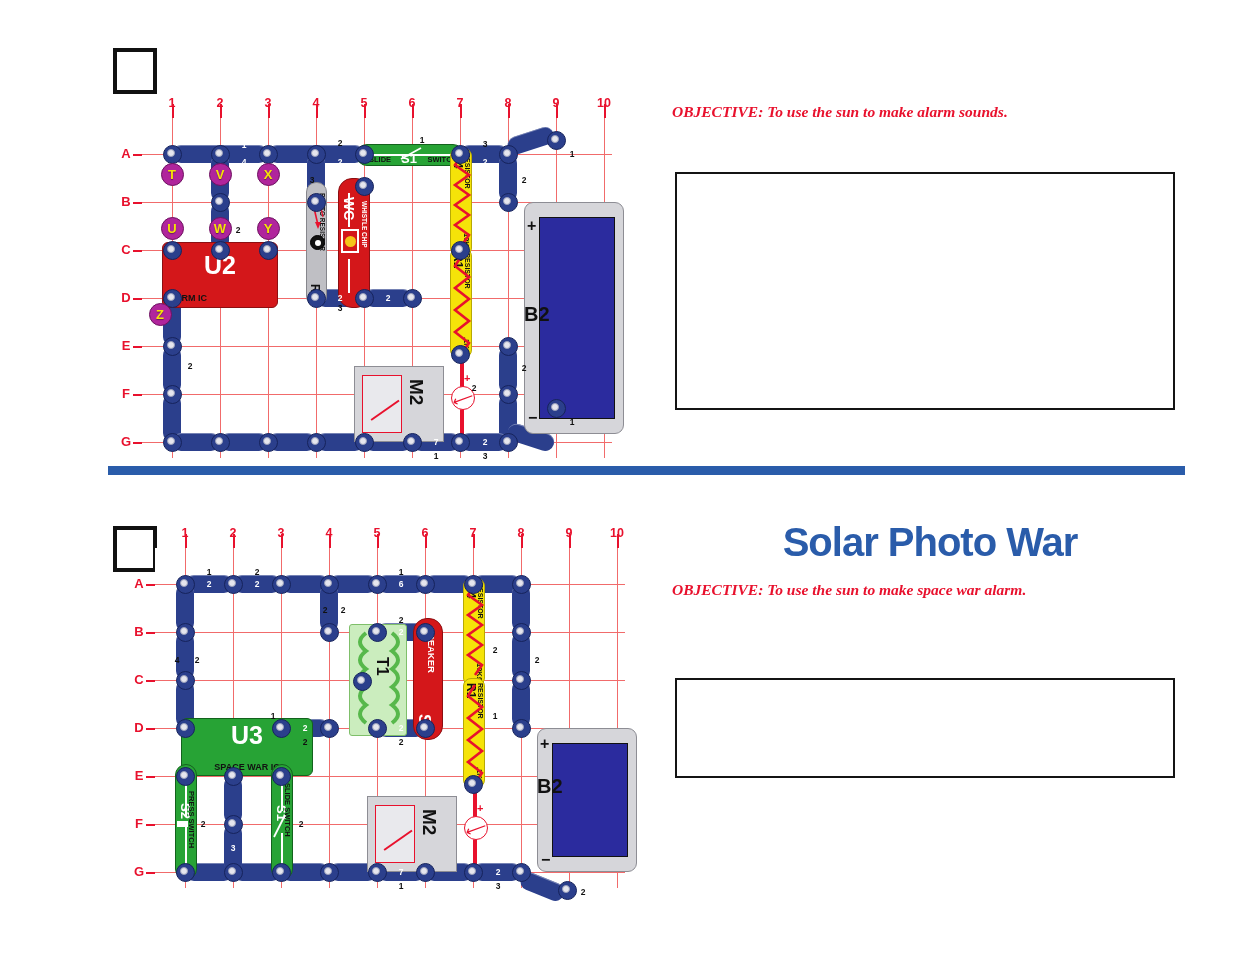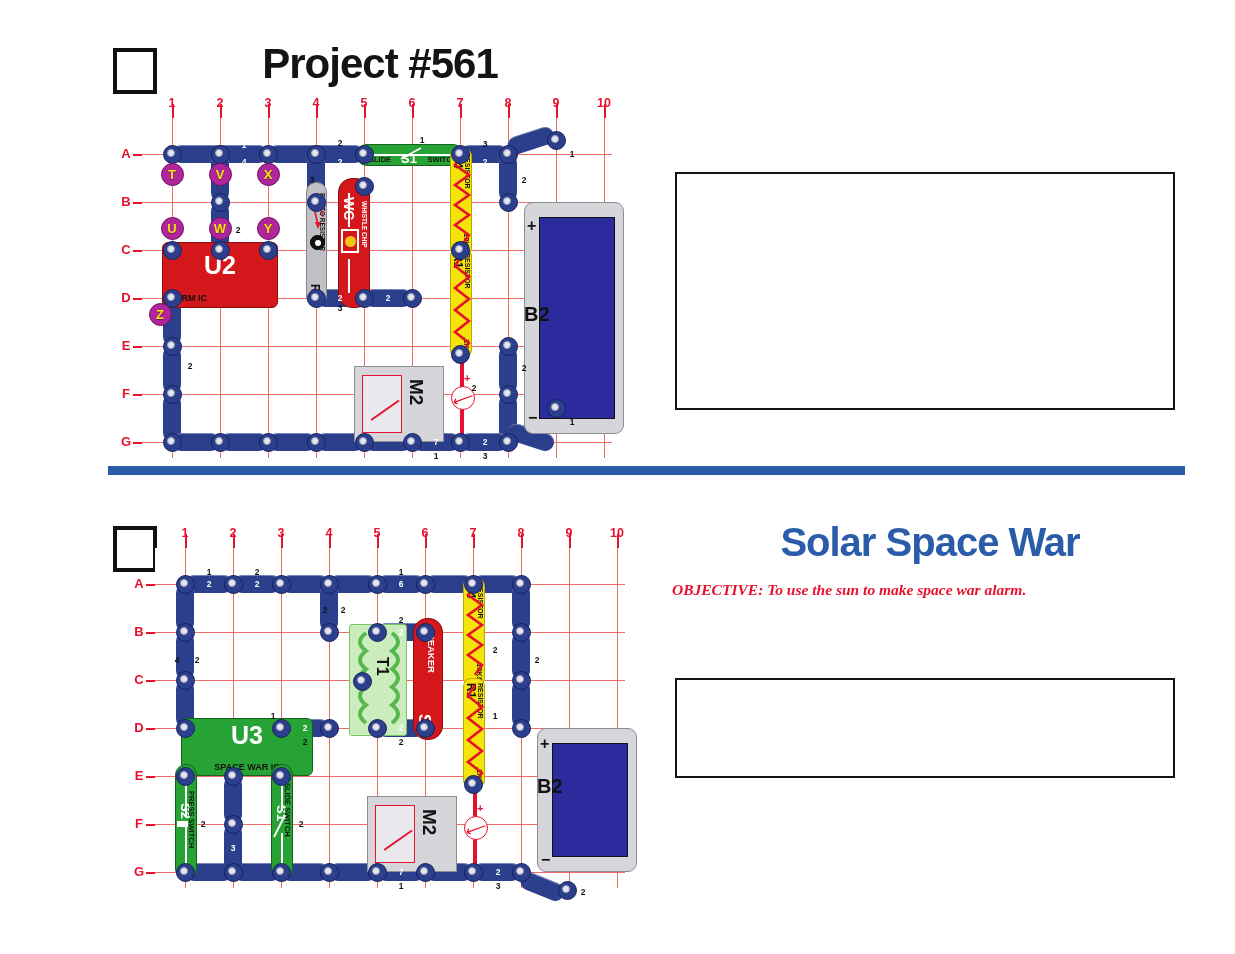--- a/index.html
+++ b/index.html
@@ -104,22 +104,22 @@
   .solar-arrow{font-size:15px;color:#E8112D;transform:rotate(-20deg);line-height:1;}
   .solar-plus{position:absolute;font-size:11px;color:#E8112D;font-weight:bold;}
 </style>
 </head>
 <body>
 
 <div class="project" id="project-1">
 
   <div class="hdr">
     <div class="checkbox"></div>
-    <div class="proj-title">Project #561</div>
   </div>
+  <div class="objective">OBJECTIVE:  To use the sun to make alarm sounds.</div>
 
   <div class="answer-box" id="answer-box-1"></div>
 
   <div class="board" id="board-1">
 
     <div class="grid-line grid-v" style="left:30px;top:0;height:340px;"></div>
     <div class="grid-line grid-v" style="left:78px;top:0;height:340px;"></div>
     <div class="grid-line grid-v" style="left:126px;top:0;height:340px;"></div>
     <div class="grid-line grid-v" style="left:174px;top:0;height:340px;"></div>
     <div class="grid-line grid-v" style="left:222px;top:0;height:340px;"></div>
@@ -353,21 +353,21 @@
     <div class="marker" style="left:18px;top:196px">Z</div>
   </div>
 </div>
 
 <div class="divider"></div>
 
 <div class="project" id="project-2">
 
   <div class="hdr">
     <div class="checkbox"></div>
-    <div class="proj-name">Solar Space War</div>
+    <div class="proj-name">Solar Photo War</div>
   </div>
   <div class="objective">OBJECTIVE:  To use the sun to make space war alarm.</div>
 
   <div class="answer-box" id="answer-box-2" style="top:200px;"></div>
 
   <div class="board" id="board-2" style="left:155px;top:70px;">
 
     <div class="grid-line grid-v" style="left:30px;top:0;height:340px;"></div>
     <div class="grid-line grid-v" style="left:78px;top:0;height:340px;"></div>
     <div class="grid-line grid-v" style="left:126px;top:0;height:340px;"></div>

